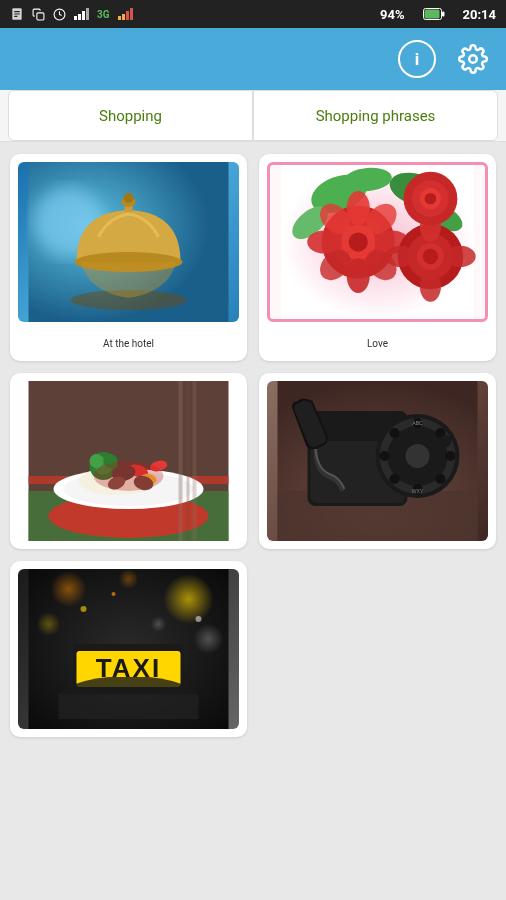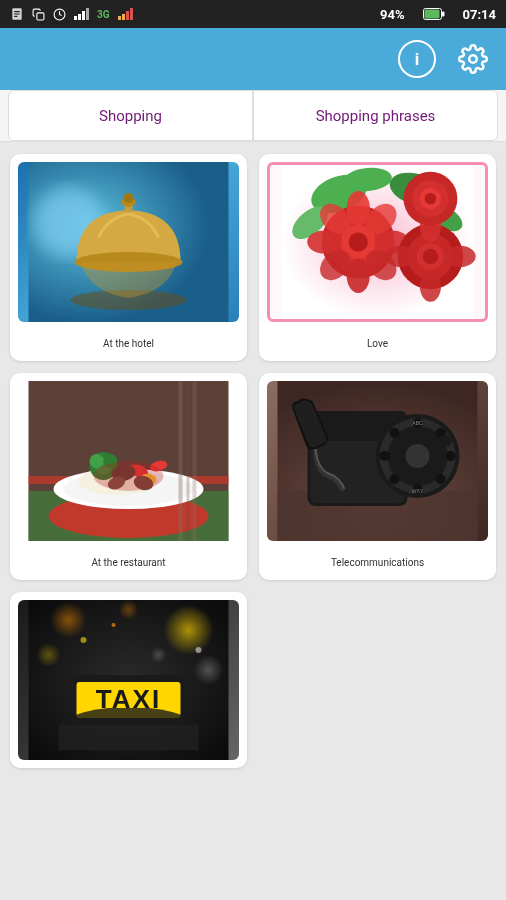--- a/index.html
+++ b/index.html
@@ -85,21 +85,21 @@
       align-items: center;
       border-bottom: 1px solid #ddd;
     }
     .tab {
       flex: 1;
       height: 100%;
       display: flex;
       align-items: center;
       justify-content: center;
       font-size: 15px;
-      color: #701a75;
+      color: #4d7c0f;
       cursor: pointer;
       border: 1px solid #ddd;
       background: white;
     }
     .tab:first-child {
       border-radius: 6px 0 0 6px;
       margin-left: 8px;
     }
     .tab:last-child {
       border-radius: 0 6px 6px 0;
@@ -193,21 +193,21 @@
     </div>
   </div>
   <div class="status-right">
     <span>94%</span>
 
     <svg width="22" height="12" viewBox="0 0 22 12" fill="none">
       <rect x="0.5" y="0.5" width="18" height="11" rx="2" stroke="white" stroke-width="1"></rect>
       <rect x="1.5" y="1.5" width="15" height="9" rx="1.5" fill="#5cb85c"></rect>
       <rect x="19" y="3.5" width="2.5" height="5" rx="1" fill="white"></rect>
     </svg>
-    <span>07:14</span>
+    <span>20:14</span>
   </div>
 </div>
 
 <div class="app-bar">
   <div class="icon-btn">
     <span style="font-size:17px;font-weight:bold;">i</span>
   </div>
   <div class="icon-btn-gear">
     <svg width="30" height="30" viewBox="0 0 24 24" fill="none" stroke="white" stroke-width="2">
       <circle cx="12" cy="12" r="3"></circle>
@@ -353,21 +353,20 @@
           <ellipse cx="88" cy="102" rx="9" ry="6" fill="#795548" transform="rotate(-20 88 102)"></ellipse>
 
           <ellipse cx="100" cy="95" rx="35" ry="15" fill="#b71c1c" opacity="0.3"></ellipse>
 
           <rect x="150" y="0" width="4" height="160" fill="#8d6e63" opacity="0.4"></rect>
           <rect x="158" y="0" width="3" height="160" fill="#6d4c41" opacity="0.3"></rect>
           <rect x="164" y="0" width="4" height="160" fill="#8d6e63" opacity="0.3"></rect>
         </svg>
       </div>
     </div>
-    <div class="card-label">At the restaurant</div>
   </div>
 
   <div class="card">
     <div class="card-image-wrapper">
       <div class="card-image telecom-bg">
         <svg viewBox="0 0 200 160" xmlns="http://www.w3.org/2000/svg">
           <defs>
             <radialGradient id="woodBg" cx="50%" cy="80%" r="80%">
               <stop offset="0%" stop-color="#6d4c41"></stop>
               <stop offset="100%" stop-color="#3e2723"></stop>
@@ -402,21 +401,20 @@
           <circle cx="117" cy="98" r="5" fill="#111"></circle>
           <circle cx="163" cy="98" r="5" fill="#111"></circle>
 
           <circle cx="168" cy="60" r="6" fill="#1a1a1a"></circle>
 
           <text x="140" y="44" text-anchor="middle" fill="#888" font-size="5" font-family="Arial">ABC</text>
           <text x="140" y="112" text-anchor="middle" fill="#888" font-size="5" font-family="Arial">WXY</text>
         </svg>
       </div>
     </div>
-    <div class="card-label">Telecommunications</div>
   </div>
 
   <div class="card">
     <div class="card-image-wrapper">
       <div class="card-image taxi-bg">
         <svg viewBox="0 0 200 160" xmlns="http://www.w3.org/2000/svg">
           <defs>
             <radialGradient id="nightBg" cx="50%" cy="50%" r="70%">
               <stop offset="0%" stop-color="#2a2a2a"></stop>
               <stop offset="100%" stop-color="#0a0a0a"></stop>

